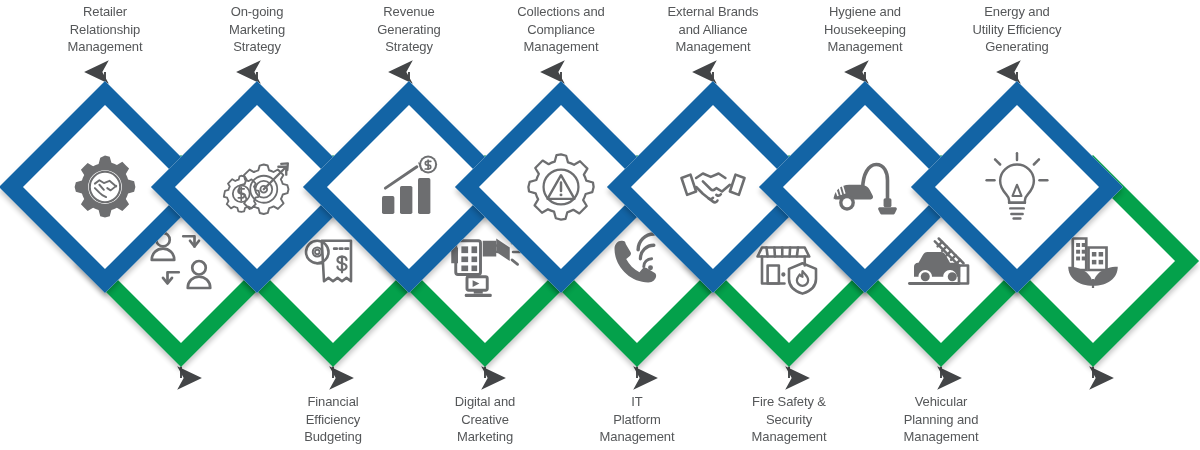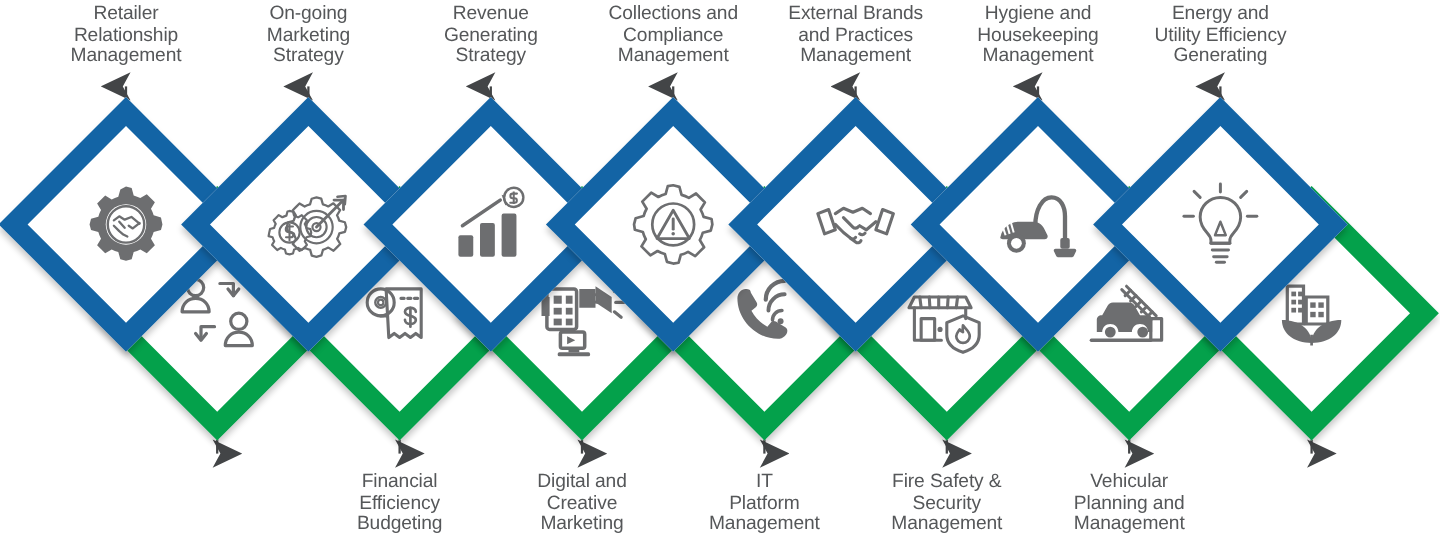--- a/index.html
+++ b/index.html
@@ -16,21 +16,21 @@
     height: 450px;
     background: #ffffff;
     overflow: hidden;
   }
 
   
   .label {
     position: absolute;
     text-align: center;
     color: #555759;
-    font-size: 16px;
+    font-size: 13px;
     line-height: 17.5px;
     font-family: "Liberation Sans", sans-serif;
     letter-spacing: -0.1px;
     white-space: pre-line;
   }
   .label-top {
     top: 0px;
   }
   .label-bottom {
     top: 0px;
@@ -115,21 +115,21 @@
   <div class="label label-top" style="left:167px;width:180px;top:3px;">On-going
 Marketing
 Strategy</div>
   <div class="label label-top" style="left:319px;width:180px;top:3px;">Revenue
 Generating
 Strategy</div>
   <div class="label label-top" style="left:471px;width:180px;top:3px;">Collections and
 Compliance
 Management</div>
   <div class="label label-top" style="left:623px;width:180px;top:3px;">External Brands
-and Practices
+and Alliance
 Management</div>
   <div class="label label-top" style="left:775px;width:180px;top:3px;">Hygiene and
 Housekeeping
 Management</div>
   <div class="label label-top" style="left:927px;width:180px;top:3px;">Energy and
 Utility Efficiency
 Generating</div>
 
   <div class="label label-bottom" style="left:243px;width:180px;top:393px;">Financial
 Efficiency

